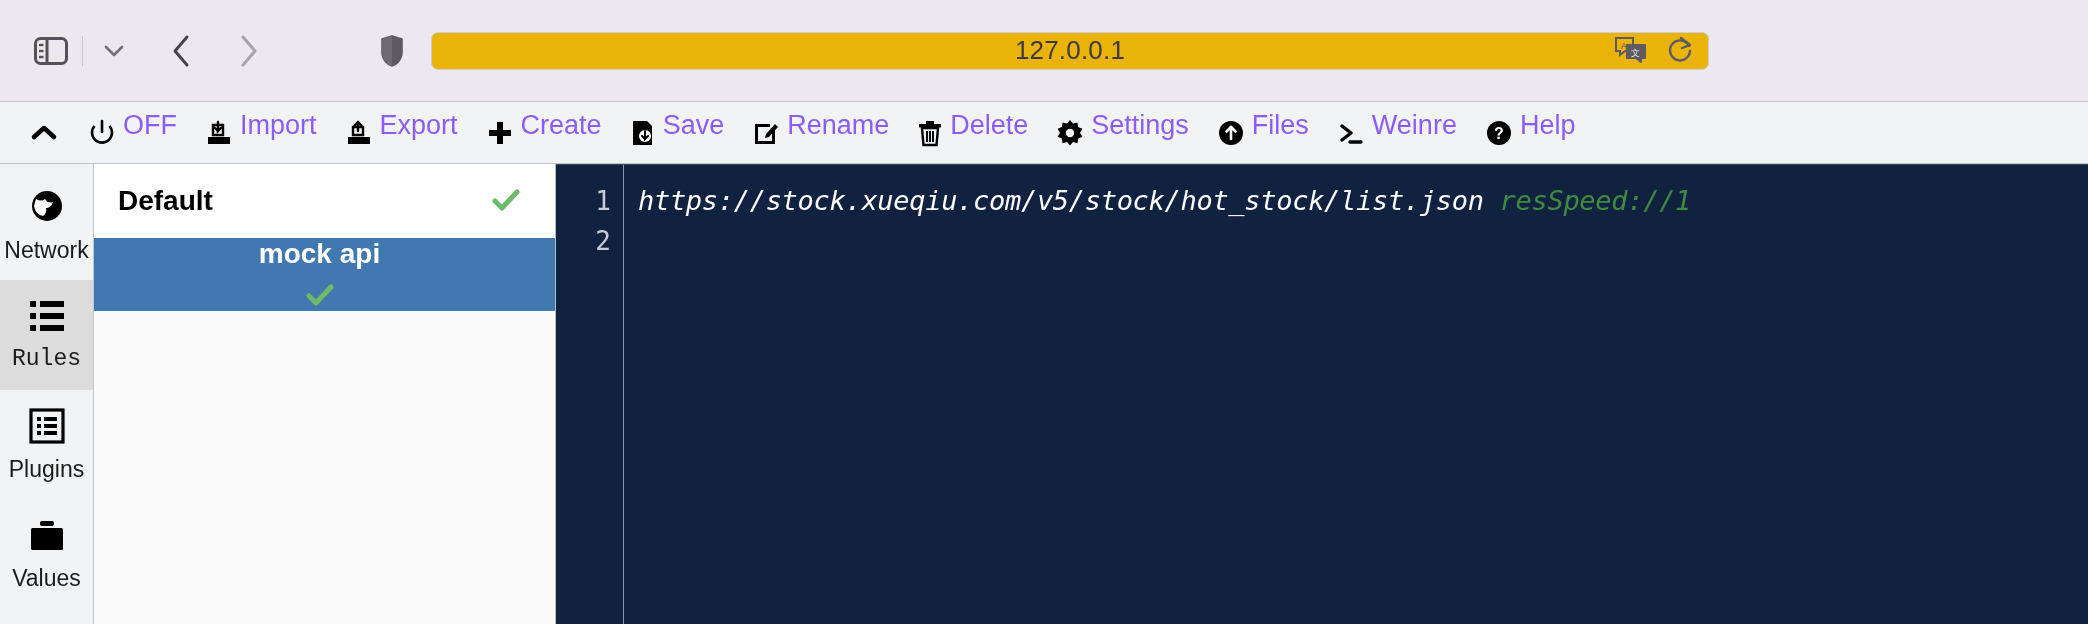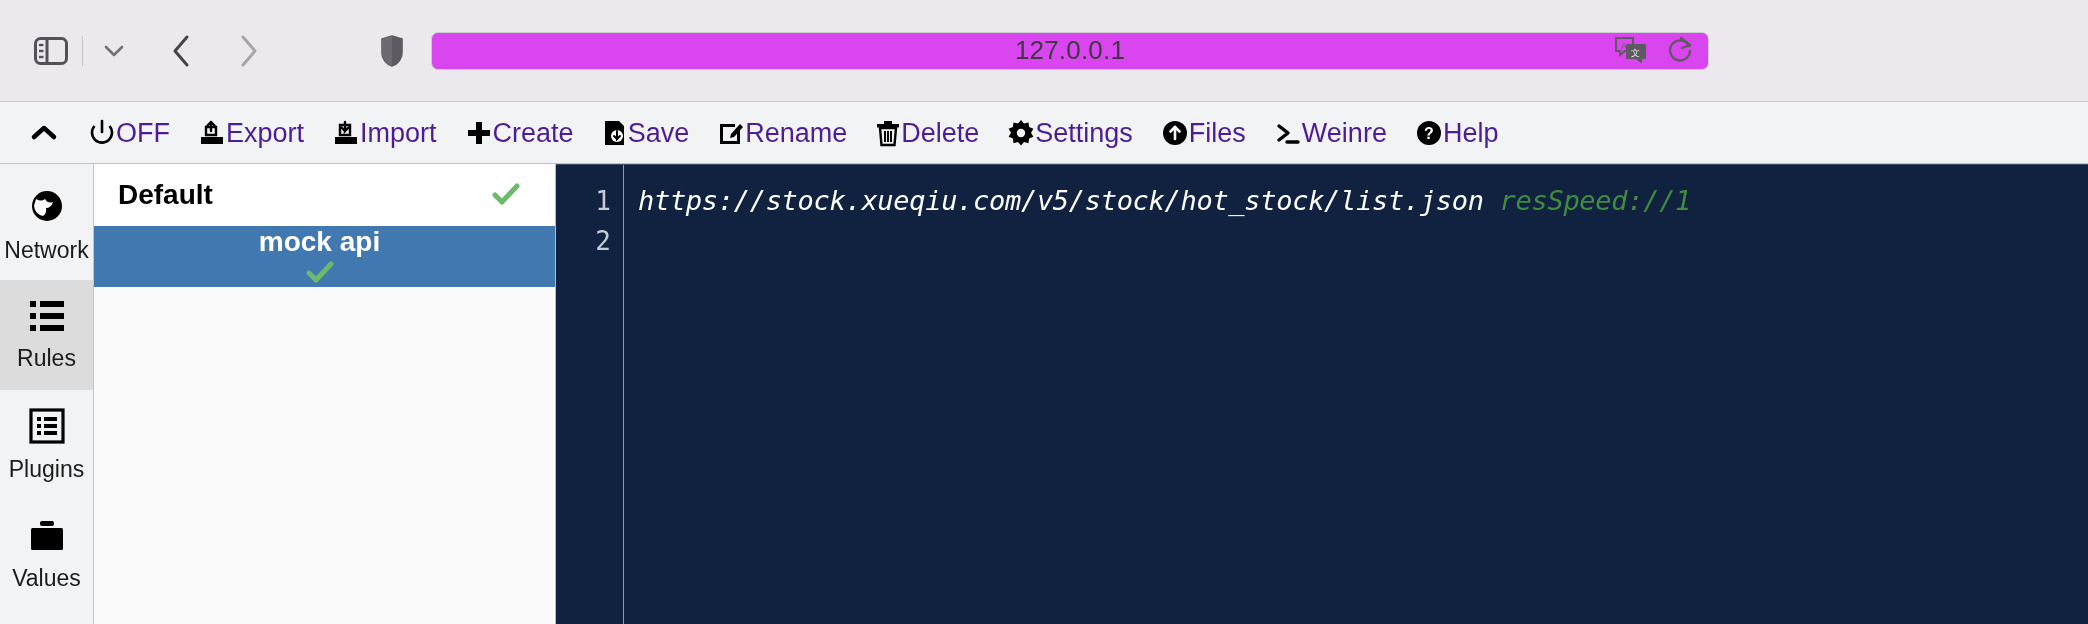--- a/index.html
+++ b/index.html
@@ -44,21 +44,21 @@
     left: 50%;
     transform: translateX(-50%);
     display: flex; align-items: center;
     width: 1330px;
     gap: 26px;
   }
   .shield-icon { flex: 0 0 auto; display:flex; align-items:center; }
   .url-bar {
     flex: 1 1 auto;
     height: 38px;
-    background: #d946ef;
+    background: #eab308;
     border: 1px solid #cfcbd2;
     border-radius: 7px;
     display: flex;
     align-items: center;
     justify-content: center;
     position: relative;
   }
   .url-text {
     font-size: 26px;
     color: #3c3a40;
@@ -79,25 +79,25 @@
     align-items: center;
     padding-left: 14px;
   }
   .collapse-btn {
     width: 60px; height: 44px;
     display: flex; align-items: center; justify-content: center;
     cursor: pointer;
   }
   .tool-item {
     display: flex;
-    align-items: center;
+    gap: 7px;
     padding: 0 14px;
     height: 44px;
     cursor: pointer;
-    color: #4c1d95;
+    color: #8b5cf6;
     font-size: 27px;
     white-space: nowrap;
   }
   .tool-item .lbl { line-height: 1; position: relative; top: 1px; }
   .tool-icon { display: flex; align-items: center; justify-content: center; }
 
   
   .app-body {
     display: flex;
     height: calc(624px - 102px - 62px);
@@ -113,32 +113,32 @@
   }
   .rail-item {
     height: 110px;
     display: flex;
     flex-direction: column;
     align-items: center;
     justify-content: center;
     gap: 8px;
     cursor: pointer;
   }
-  .rail-item.active { background: #dcdcdc; }
+  .rail-item.active { background: #dcdcdc; font-family: Liberation Mono, monospace; }
   .rail-label { font-size: 23px; color: #1b1b1b; }
 
   
   .rules-panel {
     width: 462px;
     flex: 0 0 462px;
     background: #fafafa;
     border-right: 1px solid #b9bbbe;
   }
   .rule-row {
-    height: 62px;
+    height: 74px;
     display: flex;
     align-items: center;
     justify-content: space-between;
     padding: 0 34px 0 24px;
     background: #ffffff;
     cursor: pointer;
     border-bottom: 1px solid #ffffff;
   }
   .rule-row.selected { background: #4178b0; flex-direction: column; }
   .rule-name {
@@ -266,38 +266,38 @@
         <line x1="14" y1="2" x2="14" y2="13" stroke="#000" stroke-width="2.6" stroke-linecap="round"></line>
       </svg>
     </span>
     <span class="lbl">OFF</span>
   </div>
 
   <div class="tool-item">
     <span class="tool-icon">
       <svg width="28" height="28" viewBox="0 0 28 28">
         <rect x="3" y="18" width="22" height="7" fill="#000"></rect>
+        <path d="M8 16 L8 6 L18 6 L18 16 Z" fill="none" stroke="#000" stroke-width="2.4"></path>
+        <polyline points="13,3 13,12 16.5,8.5" fill="none" stroke="#000" stroke-width="2.4" stroke-linecap="round"></polyline>
+        <polyline points="13,12 9.5,8.5" fill="none" stroke="#000" stroke-width="2.4" stroke-linecap="round"></polyline>
+      </svg>
+    </span>
+    <span class="lbl">Import</span>
+  </div>
+
+  <div class="tool-item">
+    <span class="tool-icon">
+      <svg width="28" height="28" viewBox="0 0 28 28">
+        <rect x="3" y="18" width="22" height="7" fill="#000"></rect>
         <path d="M8 16 L8 8 L18 8 L18 16 Z" fill="none" stroke="#000" stroke-width="2.4"></path>
         <polyline points="13,12 13,3" fill="none" stroke="#000" stroke-width="2.4" stroke-linecap="round"></polyline>
         <polyline points="9.5,6.5 13,3 16.5,6.5" fill="none" stroke="#000" stroke-width="2.4" stroke-linecap="round" stroke-linejoin="round"></polyline>
       </svg>
     </span>
     <span class="lbl">Export</span>
-  </div>
-
-  <div class="tool-item">
-    <span class="tool-icon">
-      <svg width="28" height="28" viewBox="0 0 28 28">
-        <rect x="3" y="18" width="22" height="7" fill="#000"></rect>
-        <path d="M8 16 L8 6 L18 6 L18 16 Z" fill="none" stroke="#000" stroke-width="2.4"></path>
-        <polyline points="13,3 13,12 16.5,8.5" fill="none" stroke="#000" stroke-width="2.4" stroke-linecap="round"></polyline>
-        <polyline points="13,12 9.5,8.5" fill="none" stroke="#000" stroke-width="2.4" stroke-linecap="round"></polyline>
-      </svg>
-    </span>
-    <span class="lbl">Import</span>
   </div>
 
   <div class="tool-item">
     <span class="tool-icon">
       <svg width="28" height="28" viewBox="0 0 28 28">
         <rect x="11" y="3" width="6" height="22" fill="#000"></rect>
         <rect x="3" y="11" width="22" height="6" fill="#000"></rect>
       </svg>
     </span>
     <span class="lbl">Create</span>

